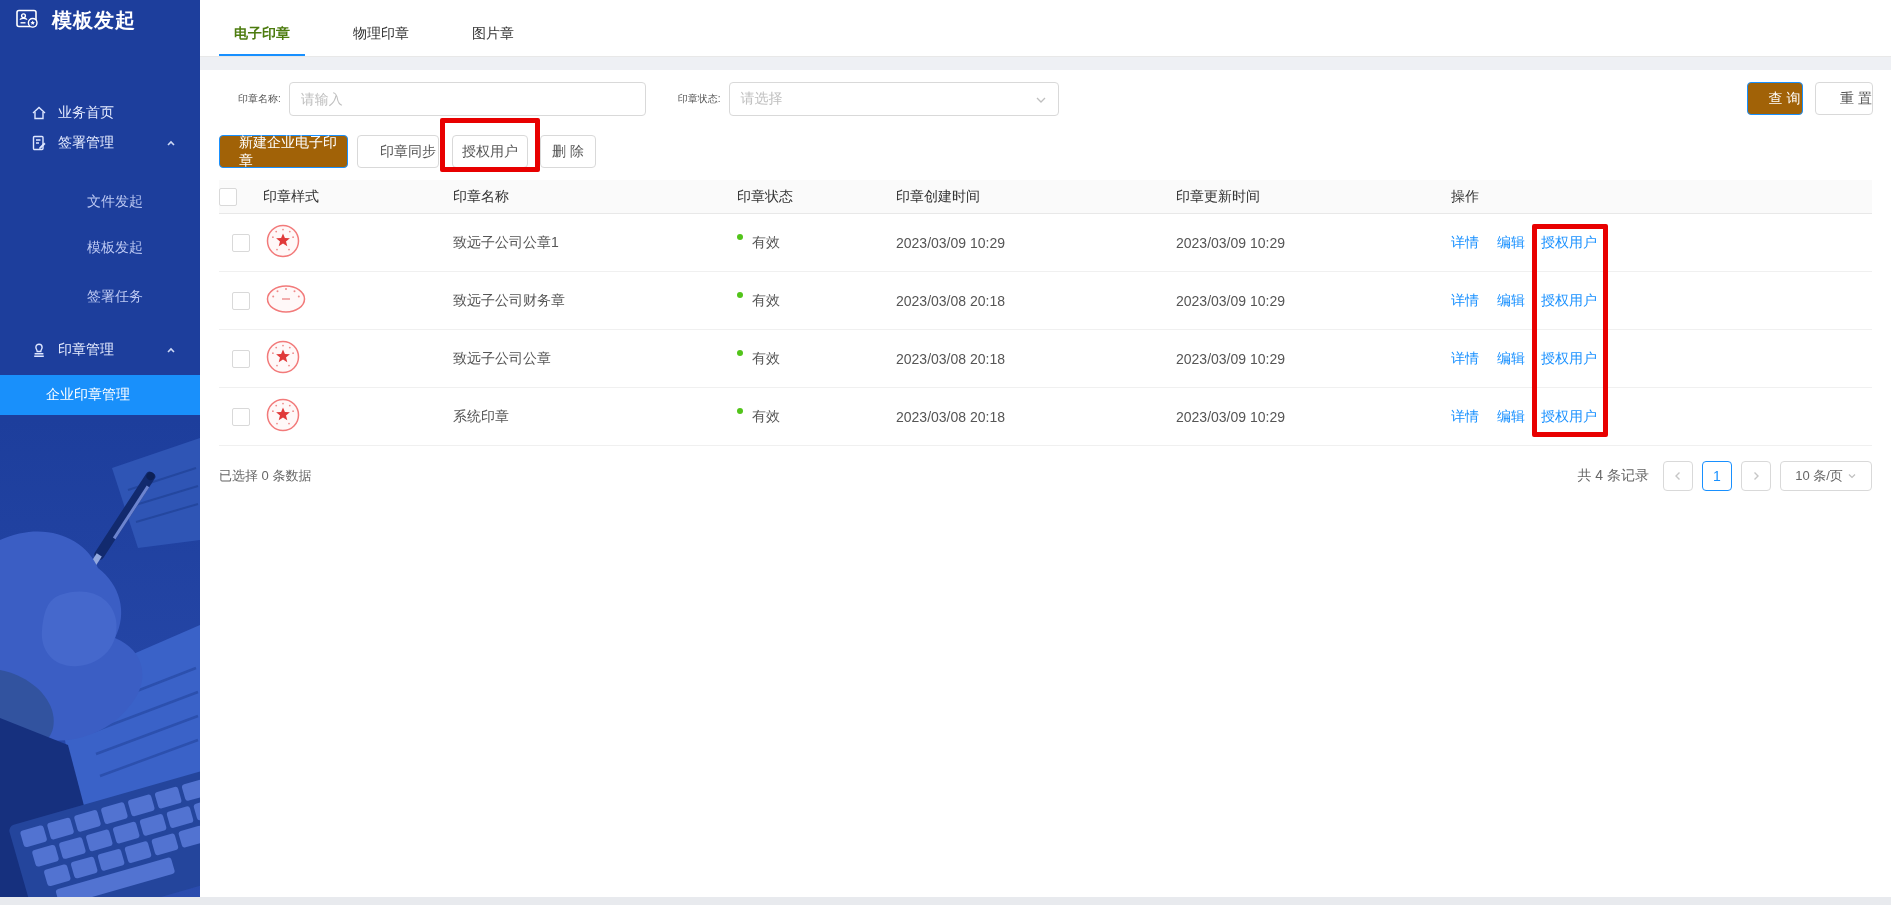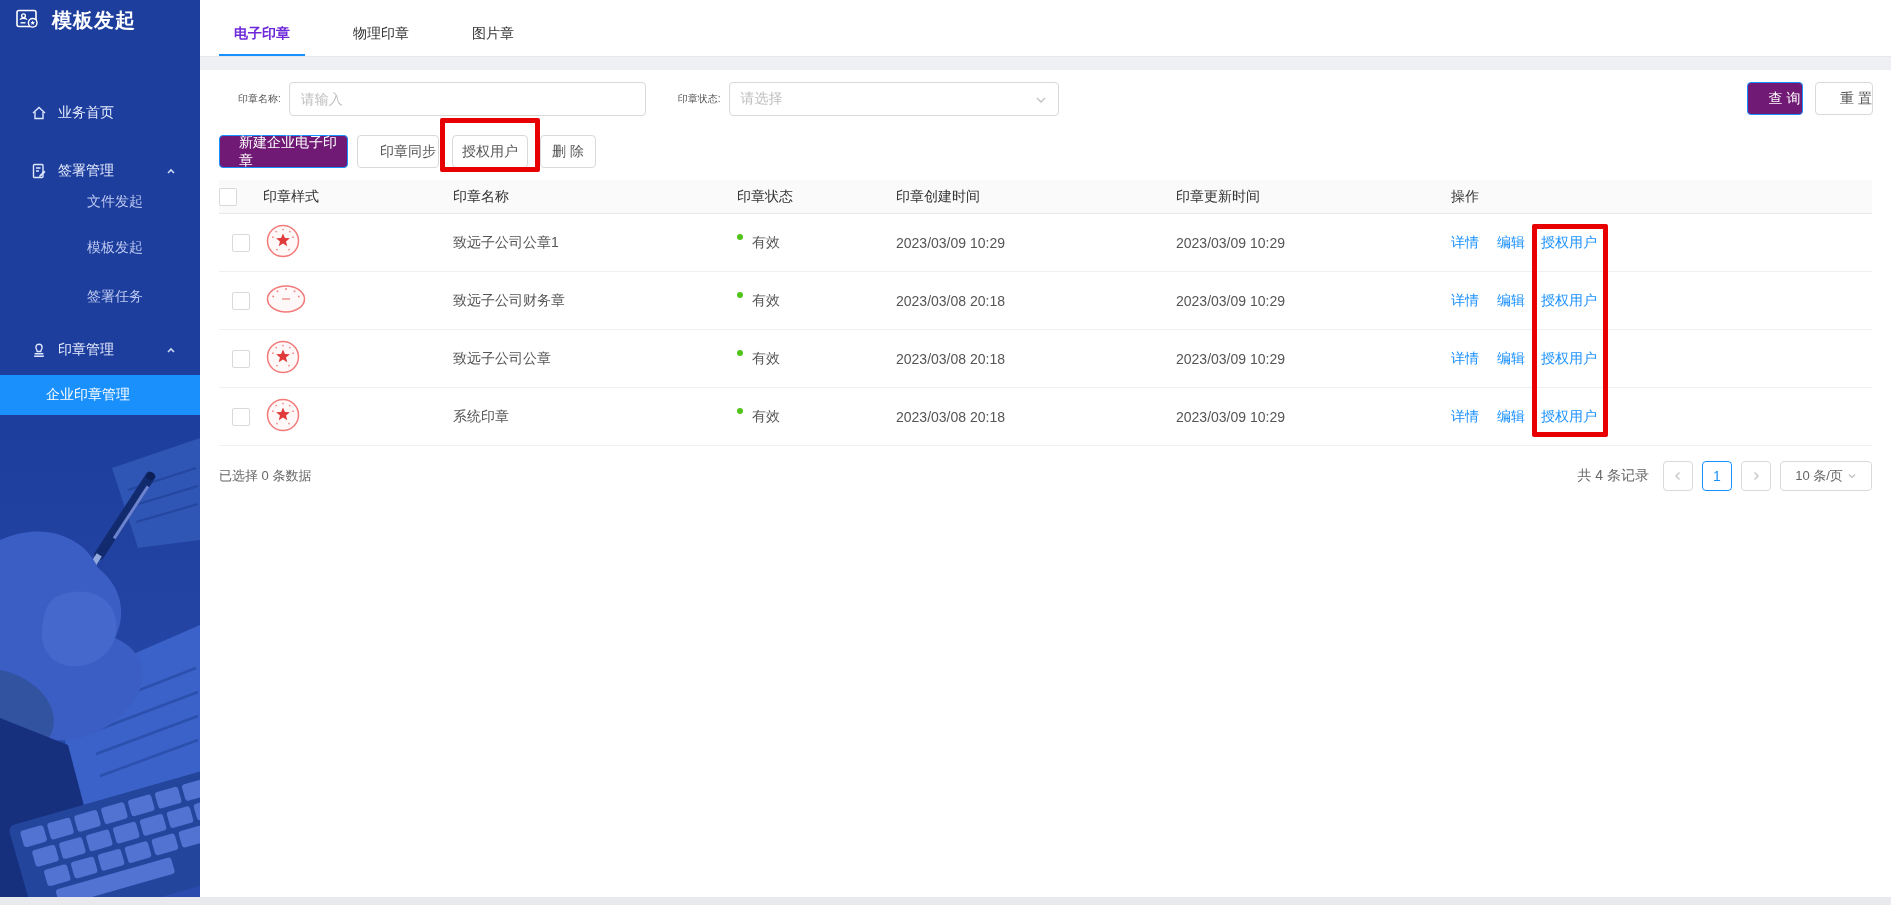--- a/index.html
+++ b/index.html
@@ -22,37 +22,37 @@
   .side-photo{position:absolute;left:0;top:420px;width:200px;height:477px;}
   .bottom-strip{position:absolute;left:0;top:897px;width:1891px;height:8px;background:#e8eaee;z-index:5;}
 
   
   .content{position:absolute;left:200px;top:0;width:1691px;height:905px;background:#fff;}
   .topgap{height:13px;background:#fff;}
   .tabbar{height:44px;border-bottom:1px solid #e8e8e8;display:flex;align-items:stretch;box-sizing:border-box;}
   .tab{display:flex;align-items:center;padding:0 15px;margin-right:33px;font-size:14px;color:#333;
        cursor:pointer;border-bottom:2px solid transparent;box-sizing:border-box;}
   .tab:first-child{margin-left:19px;}
-  .tab.active{color:#6d28d9;border-bottom-color:#1890ff;font-weight:bold;}
+  .tab.active{color:#4d7c0f;border-bottom-color:#1890ff;font-weight:bold;}
   .grayband{height:13px;background:#eef0f4;}
 
   .filter-row{position:relative;margin-top:12px;height:34px;display:flex;align-items:center;padding-left:38px;}
   .f-label{font-size:10px;color:#555;margin-right:8px;}
   .f-input{width:357px;height:34px;box-sizing:border-box;border:1px solid #d9d9d9;border-radius:4px;
            padding:0 11px;font-size:14px;color:#333;outline:none;font-family:"Liberation Sans",sans-serif;}
   .f-input::placeholder{color:#bfbfbf;}
   .f-select{position:relative;width:330px;height:34px;box-sizing:border-box;border:1px solid #d9d9d9;
             border-radius:4px;display:flex;align-items:center;padding:0 11px;cursor:pointer;background:#fff;}
   .f-select .ph{font-size:14px;color:#bfbfbf;}
   .f-select .caret{position:absolute;right:11px;top:11px;}
   .lbl2{margin-left:32px;}
   .btn{display:inline-flex;align-items:center;justify-content:center;height:33px;border-radius:4px;
        font-size:14px;box-sizing:border-box;cursor:pointer;background:#fff;border:1px solid #d9d9d9;color:#555;
        font-family:"Liberation Sans",sans-serif;}
-  .btn-primary{background:#701a75;border-color:#1890ff;color:#fff;padding-left:19px;}
+  .btn-primary{background:#a16207;border-color:#1890ff;color:#fff;padding-left:19px;}
   .btn-search{position:absolute;right:88px;top:0;width:56px;}
   .btn-reset{position:absolute;right:18px;top:0;width:58px;padding-left:24px;}
 
   .toolbar-row{margin-top:19px;padding-left:19px;display:flex;align-items:center;}
   .btn-create{width:129px;margin-right:9px;}
   .btn-sync{width:82px;margin-right:13px;padding-left:20px;}
   .btn-auth{width:76px;margin-right:12px;}
   .btn-del{width:56px;}
 
   
@@ -111,21 +111,21 @@
     </div>
 
     <div class="nav-item" style="top:95px">
       <svg class="nav-ic" width="18" height="18" viewBox="0 0 18 18" fill="none" stroke="#dfe7ff" stroke-width="1.4">
         <path d="M3 9 L9 3.5 L15 9"></path>
           <path d="M5 8 V14.5 H13 V8"></path>
       </svg>
       <span>业务首页</span>
     </div>
 
-    <div class="nav-item" style="top:153px">
+    <div class="nav-item" style="top:125px">
       <svg class="nav-ic" width="18" height="18" viewBox="0 0 18 18" fill="none" stroke="#dfe7ff" stroke-width="1.4">
         <rect x="3.5" y="2.5" width="9.5" height="13" rx="1"></rect>
           <path d="M6 6 h4.5 M6 9 h3"></path>
         <path d="M9.5 13.2 l4.6-4.6 1.4 1.4 -4.6 4.6 -1.8.4 z" fill="#dfe7ff" stroke="none"></path>
       </svg>
       <span>签署管理</span>
       <svg class="nav-arrow" width="14" height="14" viewBox="0 0 14 14" fill="none" stroke="#cdd8f5" stroke-width="1.6">
         <path d="M4 9 L7 6 L10 9"></path>
       </svg>
     </div>

